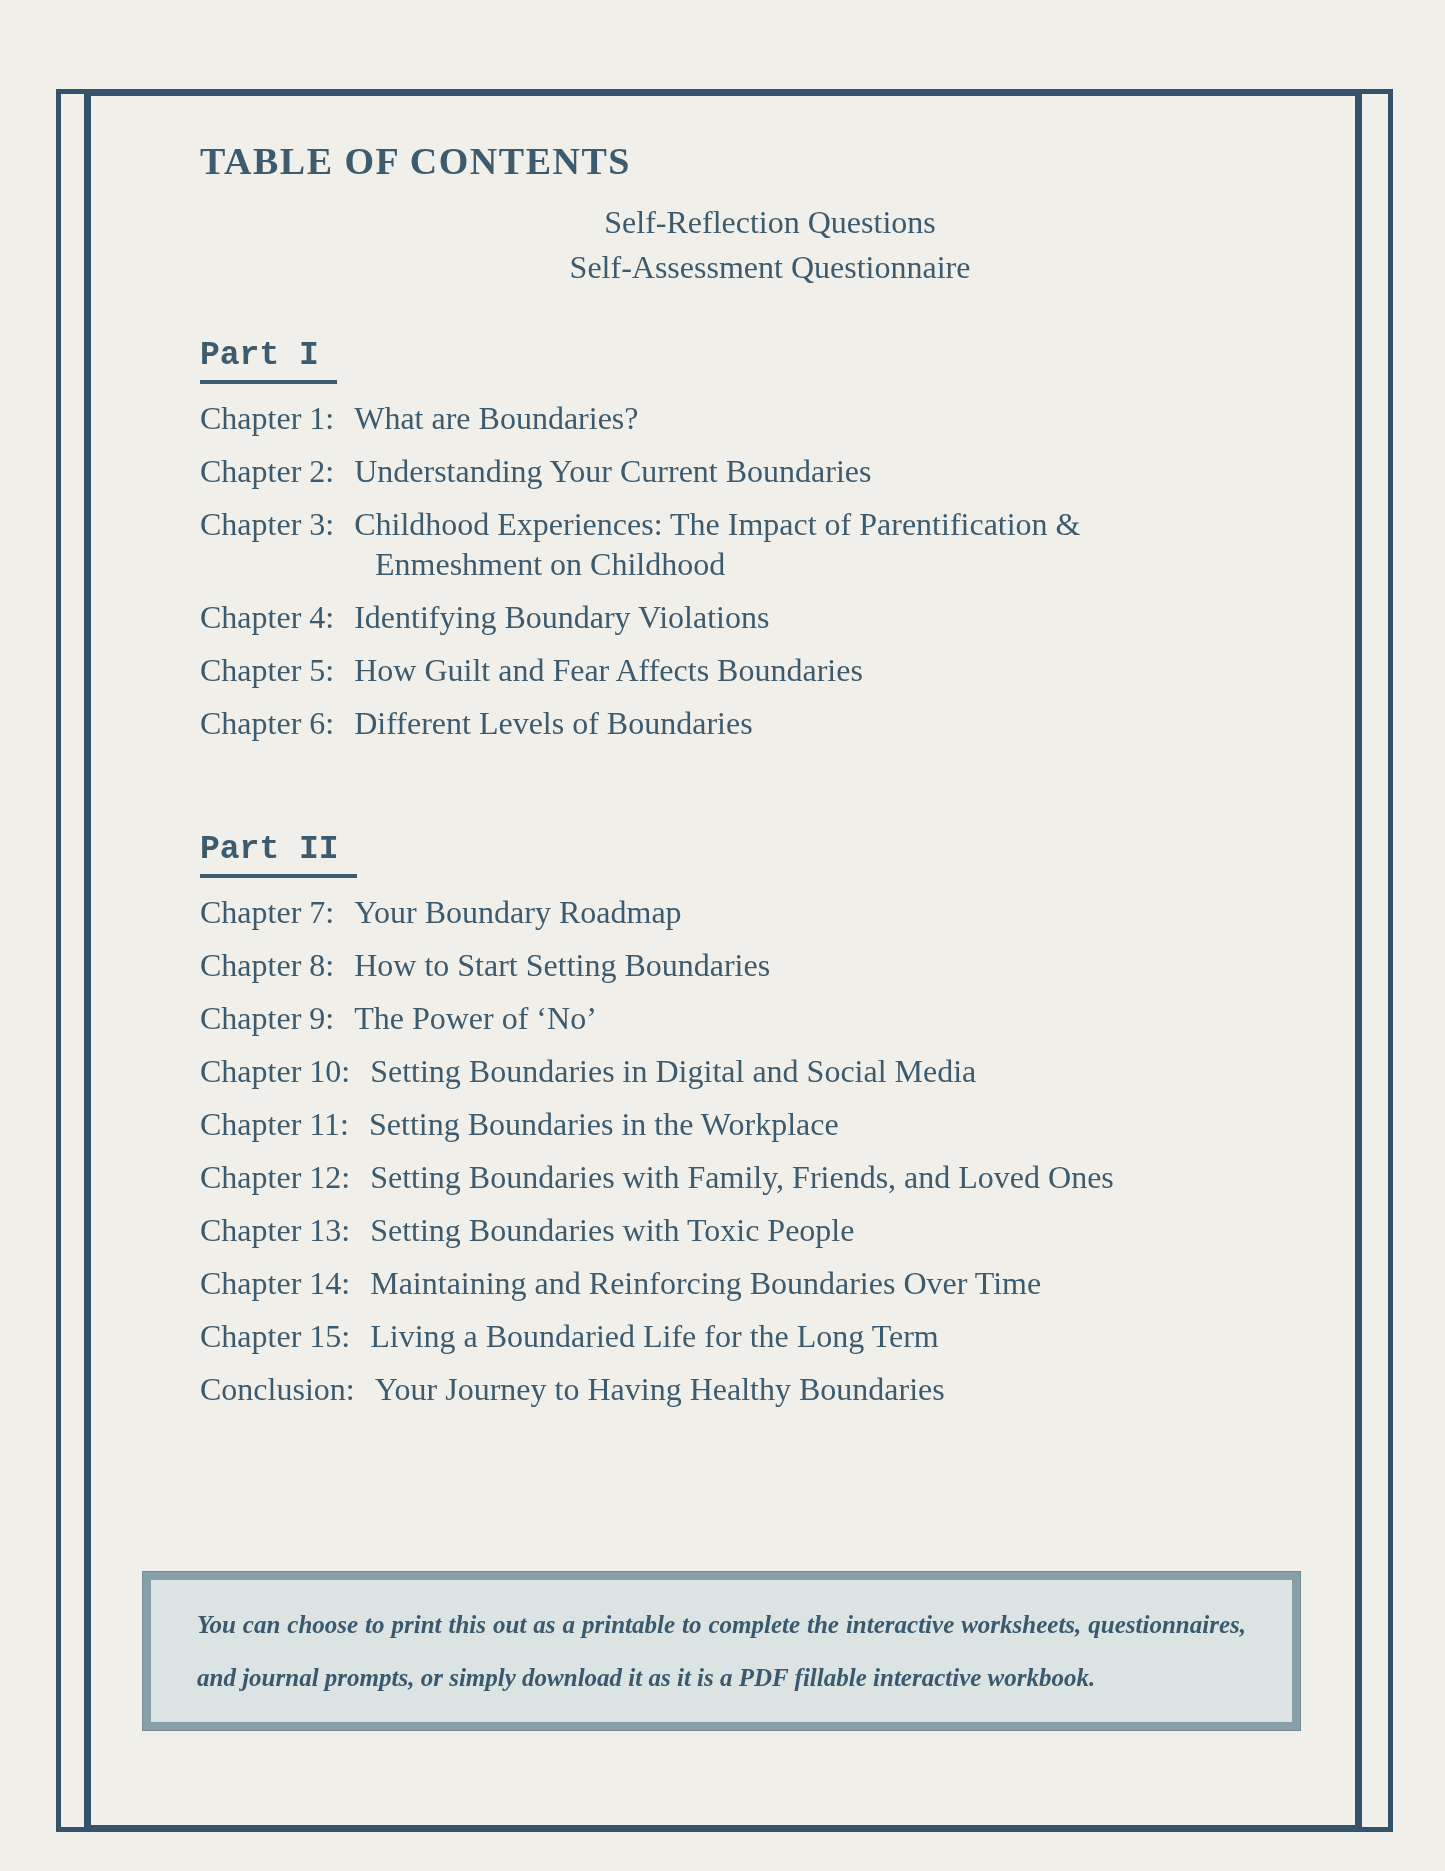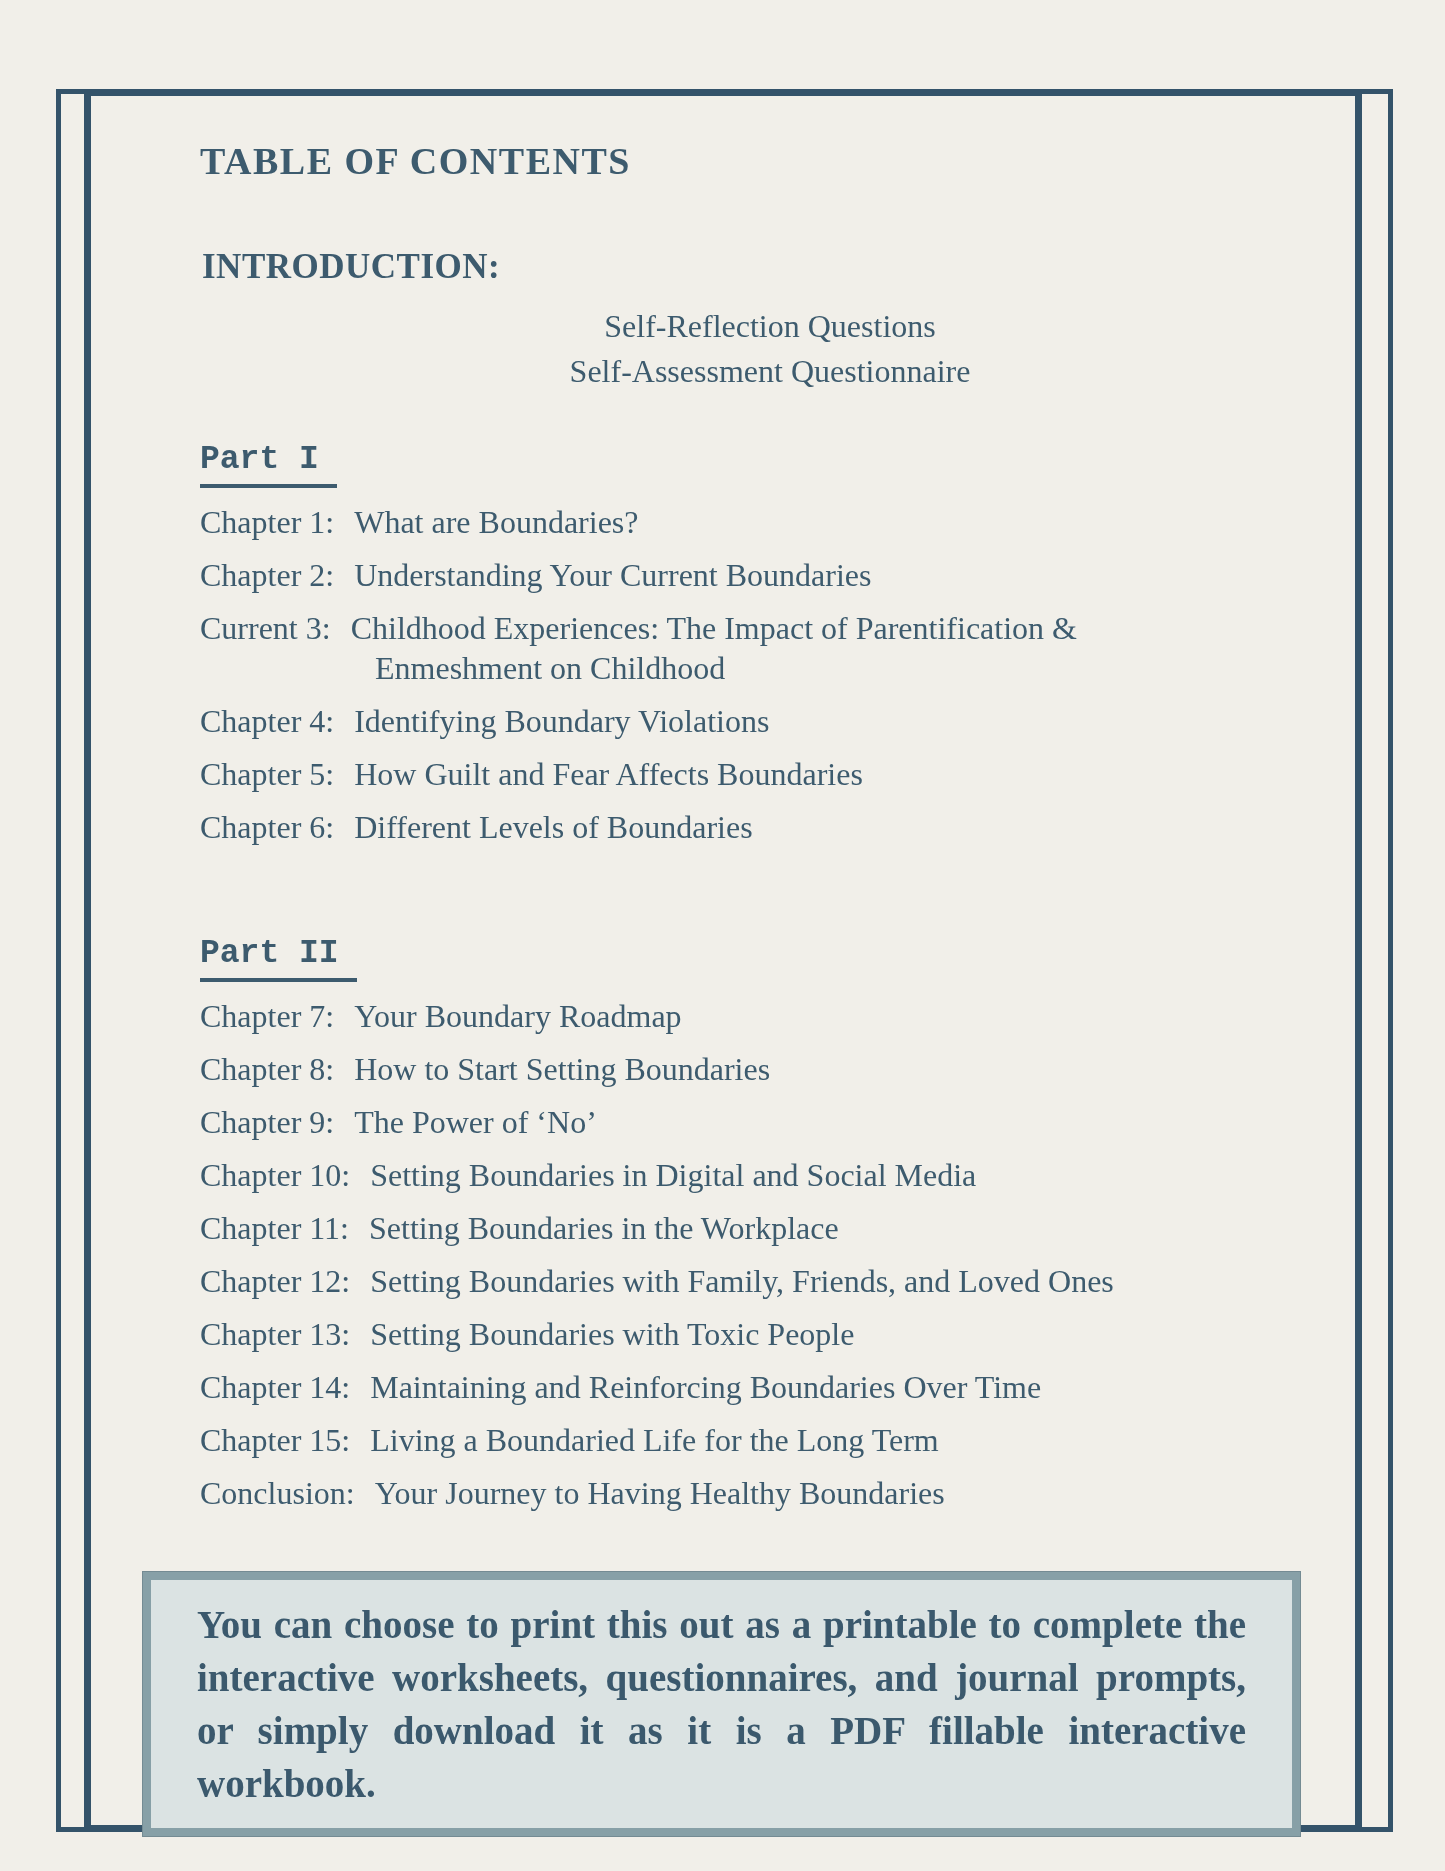--- a/index.html
+++ b/index.html
@@ -94,60 +94,60 @@
     left: 143px;
     top: 1572px;
     width: 1157px;
     box-sizing: border-box;
     background: #dbe3e3;
     border: 8px solid #87a0a7;
     outline: 1px solid #748b93;
     padding: 18px 46px;
   }
   .note-text {
-    font-size: 39px;
+    font-size: 25px;
     line-height: 53px;
     font-weight: bold;
     text-align: justify;
     color: #3b596d;
     margin: 0;
+    font-style: italic;
   }
 </style>
 </head>
 <body>
 
 <div class="page">
 
   <div class="frame-outer"></div>
   <div class="frame-inner"></div>
 
   <div class="content">
 
     <h1 class="doc-title">TABLE OF CONTENTS</h1>
 
-    <div class="intro-heading">INTRODUCTION:</div>
 
     <div class="intro-list">
       <div>Self-Reflection Questions</div>
       <div>Self-Assessment Questionnaire</div>
     </div>
 
     <div>
       <div class="part-heading part1-heading">Part I</div>
     </div>
 
     <div class="chapters">
       <div class="chapter-row">
         <span class="chapter-label">Chapter 1:</span><span class="chapter-title">What are Boundaries?</span>
       </div>
       <div class="chapter-row">
         <span class="chapter-label">Chapter 2:</span><span class="chapter-title">Understanding Your Current Boundaries</span>
       </div>
       <div class="chapter-row">
-        <span class="chapter-label">Current 3:</span><span class="chapter-title">Childhood Experiences: The Impact of Parentification &amp;</span>
+        <span class="chapter-label">Chapter 3:</span><span class="chapter-title">Childhood Experiences: The Impact of Parentification &amp;</span>
         <div class="chapter-line2">Enmeshment on Childhood</div>
       </div>
       <div class="chapter-row">
         <span class="chapter-label">Chapter 4:</span><span class="chapter-title">Identifying Boundary Violations</span>
       </div>
       <div class="chapter-row">
         <span class="chapter-label">Chapter 5:</span><span class="chapter-title">How Guilt and Fear Affects Boundaries</span>
       </div>
       <div class="chapter-row">
         <span class="chapter-label">Chapter 6:</span><span class="chapter-title">Different Levels of Boundaries</span>

